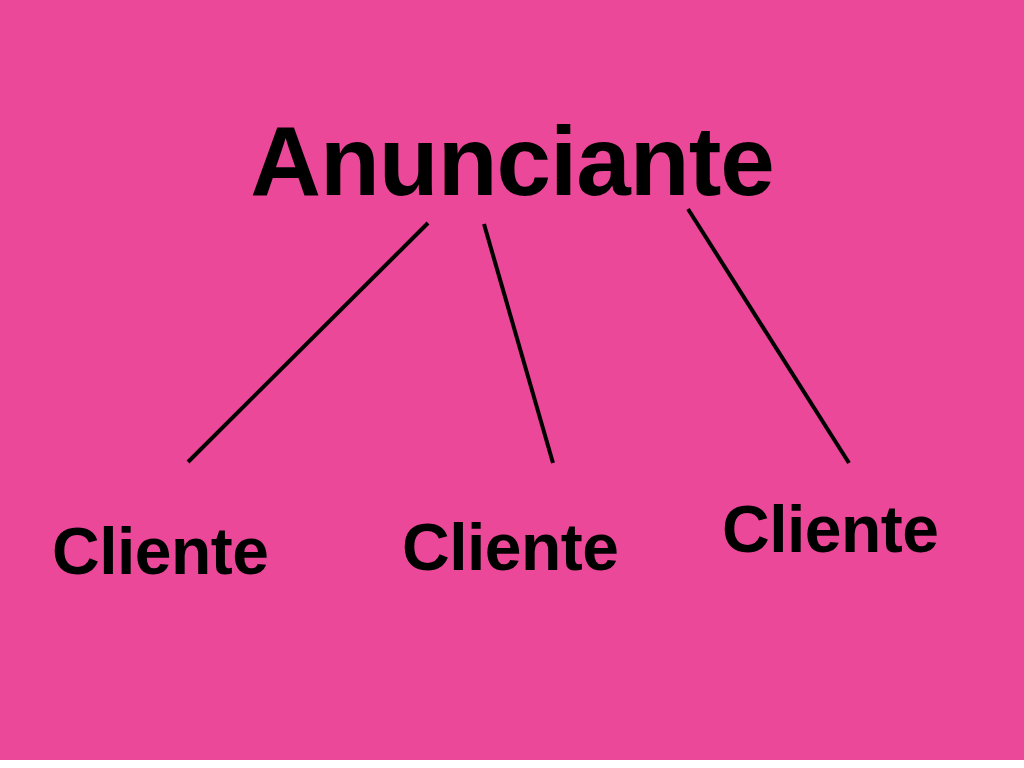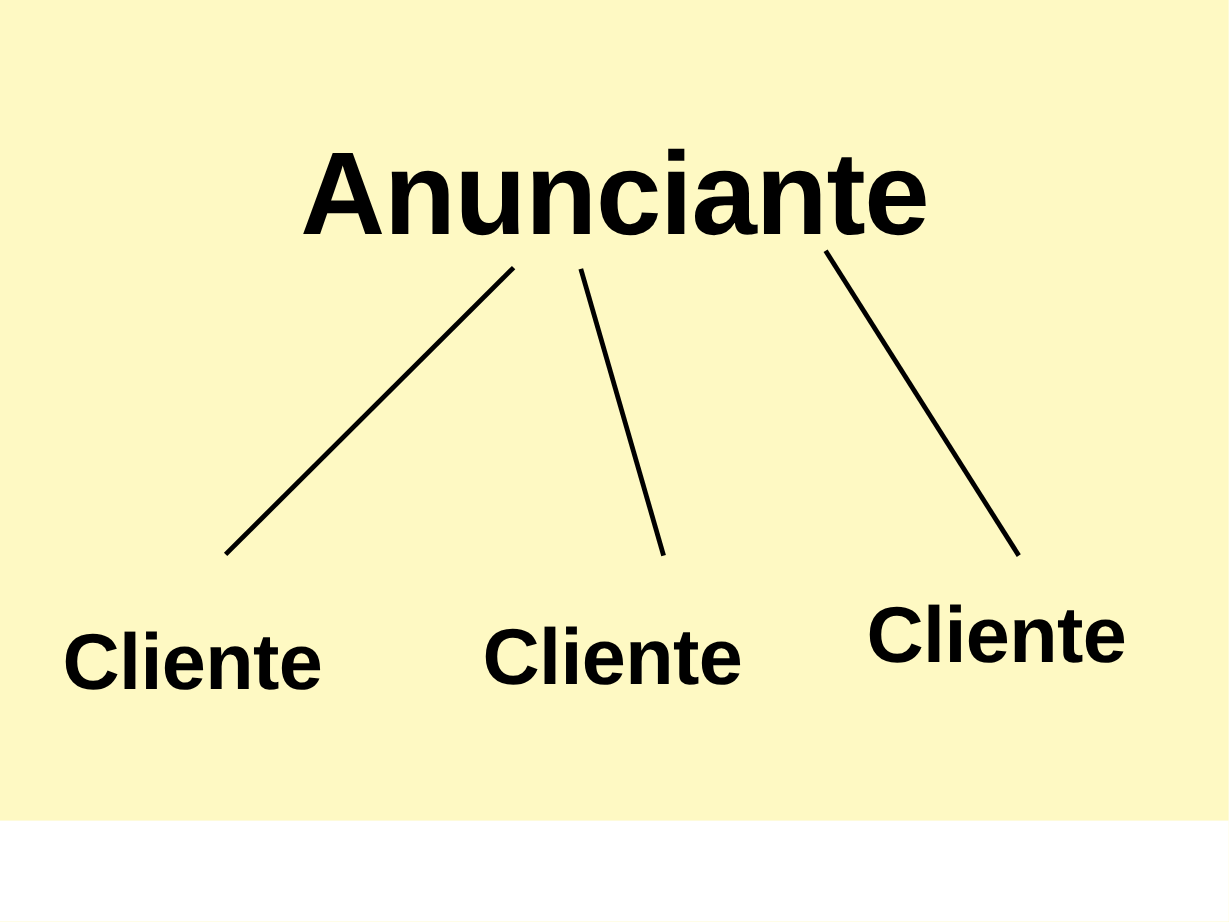--- a/index.html
+++ b/index.html
@@ -58,21 +58,21 @@
   }
   #child-node-2 {
     left: 722px;
     top: 496px;
     font-size: 66px;
   }
 </style>
 </head>
 <body>
 
-<div id="canvas" style="width: 1024px; height: 684px; background: #fef9c3;">
+<div id="canvas" style="width: 1024px; height: 760px; background: #ec4899;">
 
   <svg id="connector-layer" viewBox="0 0 1024 768" width="1024" height="768" xmlns="http://www.w3.org/2000/svg">
     <line x1="428" y1="223" x2="188" y2="462" stroke="#000000" stroke-width="4" stroke-linecap="butt"></line>
     <line x1="484" y1="224" x2="553" y2="463" stroke="#000000" stroke-width="4" stroke-linecap="butt"></line>
     <line x1="688" y1="209" x2="849" y2="463" stroke="#000000" stroke-width="4" stroke-linecap="butt"></line>
   </svg>
 
   <div class="node-label" id="root-node">Anunciante</div>
 
   <div class="node-label" id="child-node-0">Cliente</div>

